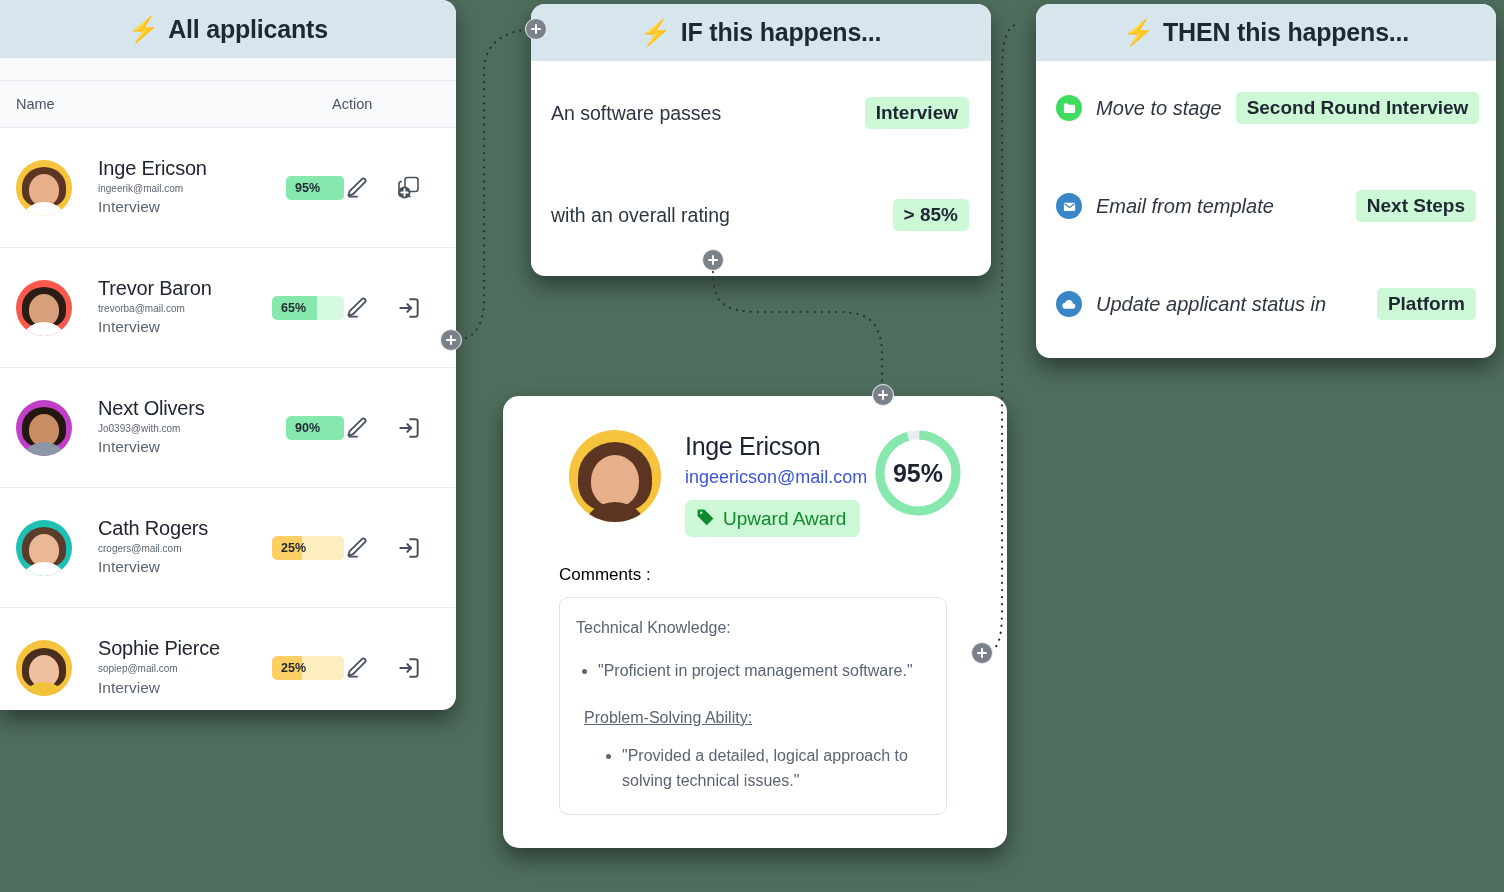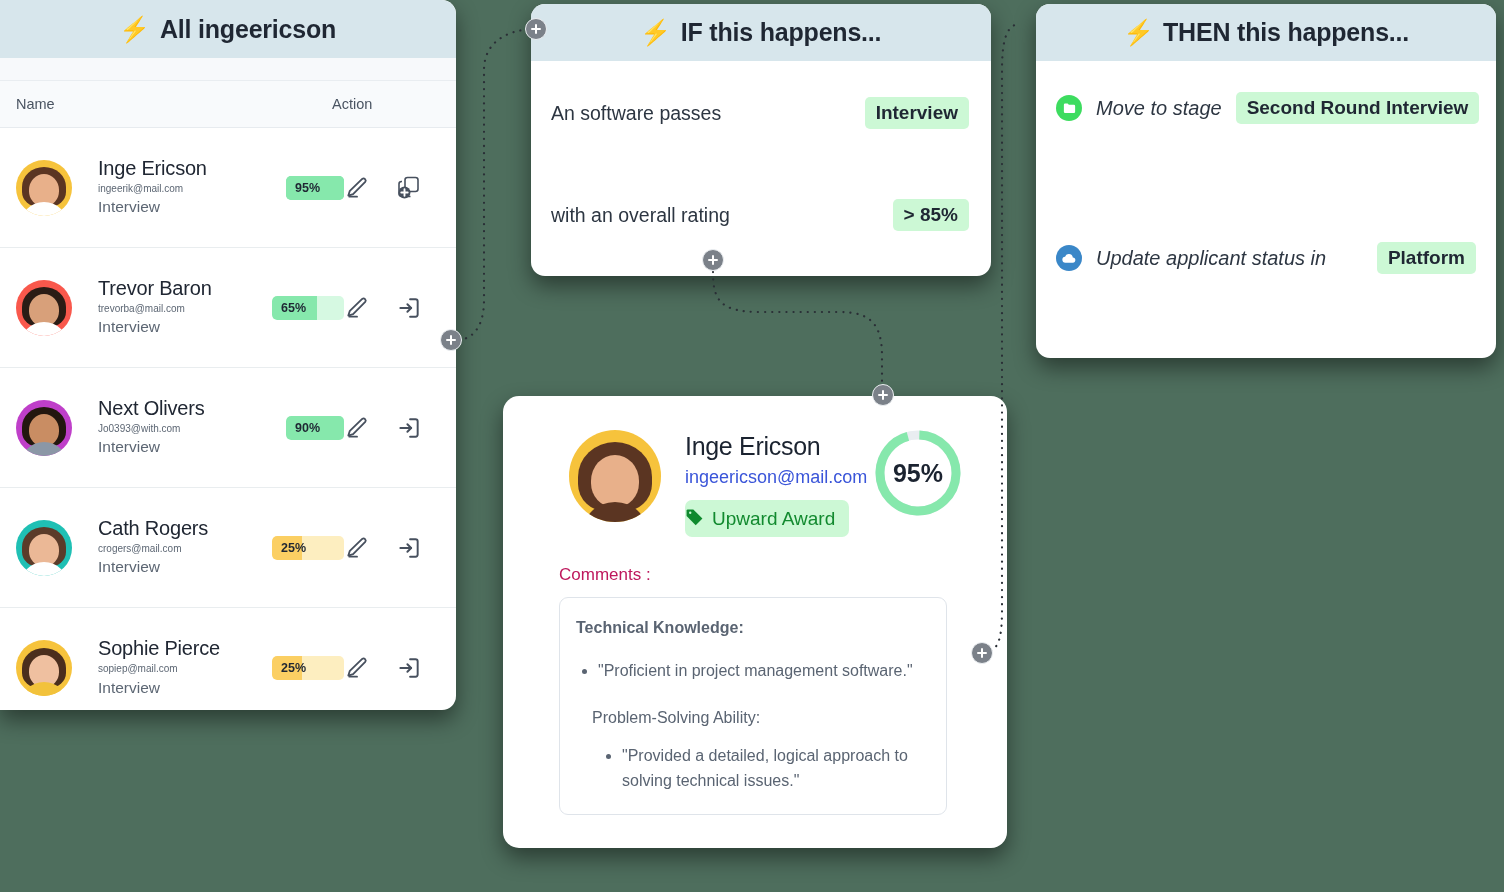--- a/index.html
+++ b/index.html
@@ -121,37 +121,37 @@
   .prof-av {
     width:92px; height:92px; border-radius:50%;
     position:relative; overflow:hidden; flex:0 0 92px;
   }
   .prof-info { padding-left:24px; padding-top:2px; }
   .prof-name { font-size:25px; color:#1b2330; letter-spacing:-.3px; }
   .prof-mail { font-size:18px; color:#3a55d9; margin-top:6px; }
   .award {
     display:inline-flex; align-items:center; gap:8px;
     margin-top:12px; background:#ccf8d5; border-radius:7px;
-    padding:7px 14px 7px 0;
+    padding:7px 14px 7px 11px;
   }
   .award .lbl { font-size:19px; color:#128a2f; }
   .donut { position:absolute; left:872px; top:427px; width:92px; height:92px; }
   .donut .val {
     position:absolute; inset:0; display:flex; align-items:center; justify-content:center;
     font-size:25px; font-weight:bold; color:#1b2330;
   }
-  .comments-lbl { font-size:17px; color:#be185d; padding:28px 0 0 56px; }
+  .comments-lbl { font-size:17px; color:#000000; padding:28px 0 0 56px; }
   .comments-box {
     margin:12px 0 0 56px; width:388px; box-sizing:border-box;
     border:1px solid #dfe4ea; border-radius:9px;
     padding:18px 16px 20px 16px;
     font-size:16px; color:#5a6472; line-height:1.55;
   }
-  .cb-h { margin:0 0 18px 0;font-weight:bold; }
-  .cb-h2 { margin:22px 0 14px 16px; }
+  .cb-h { margin:0 0 18px 0; }
+  .cb-h2 { margin:22px 0 14px 8px;text-decoration:underline; }
   .cb-ul { margin:0; padding-left:22px; }
   .cb-ul li { margin:0; }
   .cb-ul.deep { padding-left:46px; }
 
   
   .node {
     position:absolute; width:22px; height:22px; border-radius:50%;
     background:#7b8189; border:1.5px solid #eceff2;
     display:flex; align-items:center; justify-content:center;
     box-sizing:border-box; z-index:30;
@@ -171,21 +171,21 @@
 
   <svg class="links">
     <path d="M452,340 C470,342 484,330 484,300 L484,70 C484,44 504,30 534,29"></path>
     <path d="M713,272 C713,300 720,312 760,312 L840,312 C872,312 882,326 882,356 L882,392"></path>
     <path d="M984,652 C998,652 1002,640 1002,610 L1002,70 C1002,42 1006,26 1018,24"></path>
   </svg>
 
   <div class="card" id="applicants">
     <div class="card-head">
       <span class="bolt">⚡</span>
-      <span class="title">All ingeericson</span>
+      <span class="title">All applicants</span>
     </div>
     <div class="sub-strip"></div>
     <div class="table-head">
       <div class="th-name">Name</div>
       <div class="th-action">Action</div>
     </div>
     <div id="rows">
         <div class="row">
           <div class="avatar" style="background:#f6c33c">
             <div class="hair" style="background:#5b3522"></div>
@@ -375,20 +375,30 @@
           <svg width="15" height="15" viewBox="0 0 24 24" fill="#ffffff">
               <path d="M3 6a2 2 0 0 1 2-2h4l2 2h8a2 2 0 0 1 2 2v9a2 2 0 0 1-2 2H5a2 2 0 0 1-2-2z"></path>
             </svg>
         </span>
         <span class="txt">Move to stage</span>
         <span class="pill">Second Round Interview</span>
       </div>
 
       <div style="height:52px"></div>
 
+      <div class="act-row">
+        <span class="cir" style="background:#3a87c8">
+          <svg width="15" height="15" viewBox="0 0 24 24" fill="none" stroke="#ffffff" stroke-width="2.2">
+              <rect x="3" y="6" width="18" height="13" rx="2" fill="#ffffff" stroke="none"></rect>
+              <path d="M4 7.5l8 6 8-6" stroke="#3a87c8" stroke-width="2"></path>
+            </svg>
+        </span>
+        <span class="txt">Email from template</span>
+        <span class="pill">Next Steps</span>
+      </div>
 
       <div style="height:52px"></div>
 
       <div class="act-row">
         <span class="cir" style="background:#3a87c8">
           <svg width="16" height="16" viewBox="0 0 24 24" fill="#ffffff">
               <path d="M6.5 19a4.5 4.5 0 0 1-.4-8.98 6 6 0 0 1 11.6 1.1A3.9 3.9 0 0 1 17.5 19z"></path>
             </svg>
         </span>
         <span class="txt">Update applicant status in</span>

